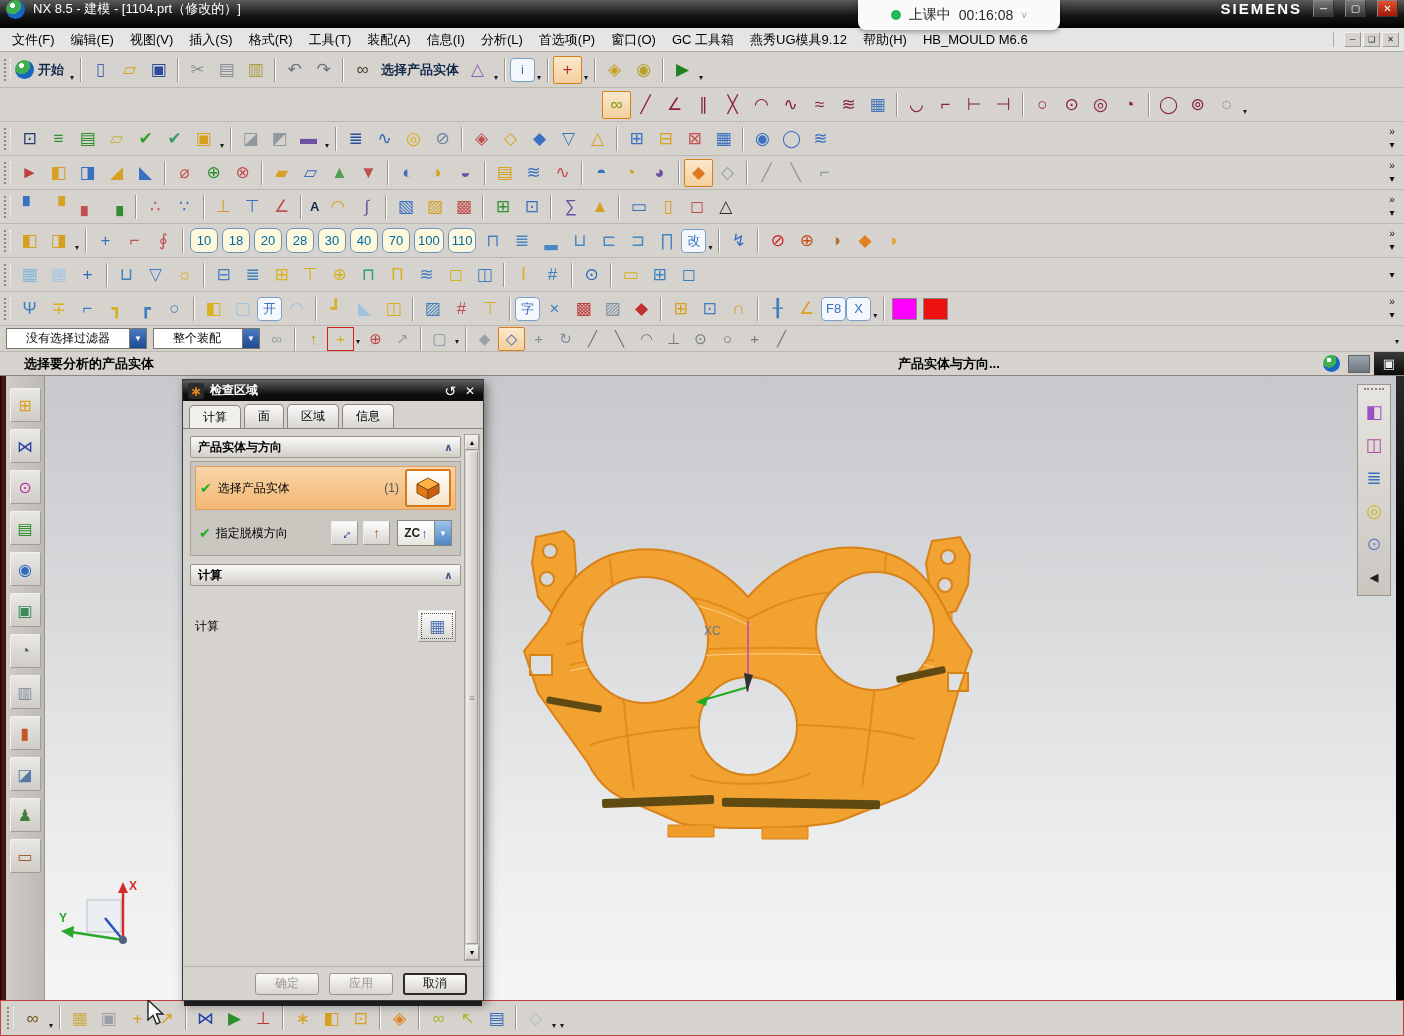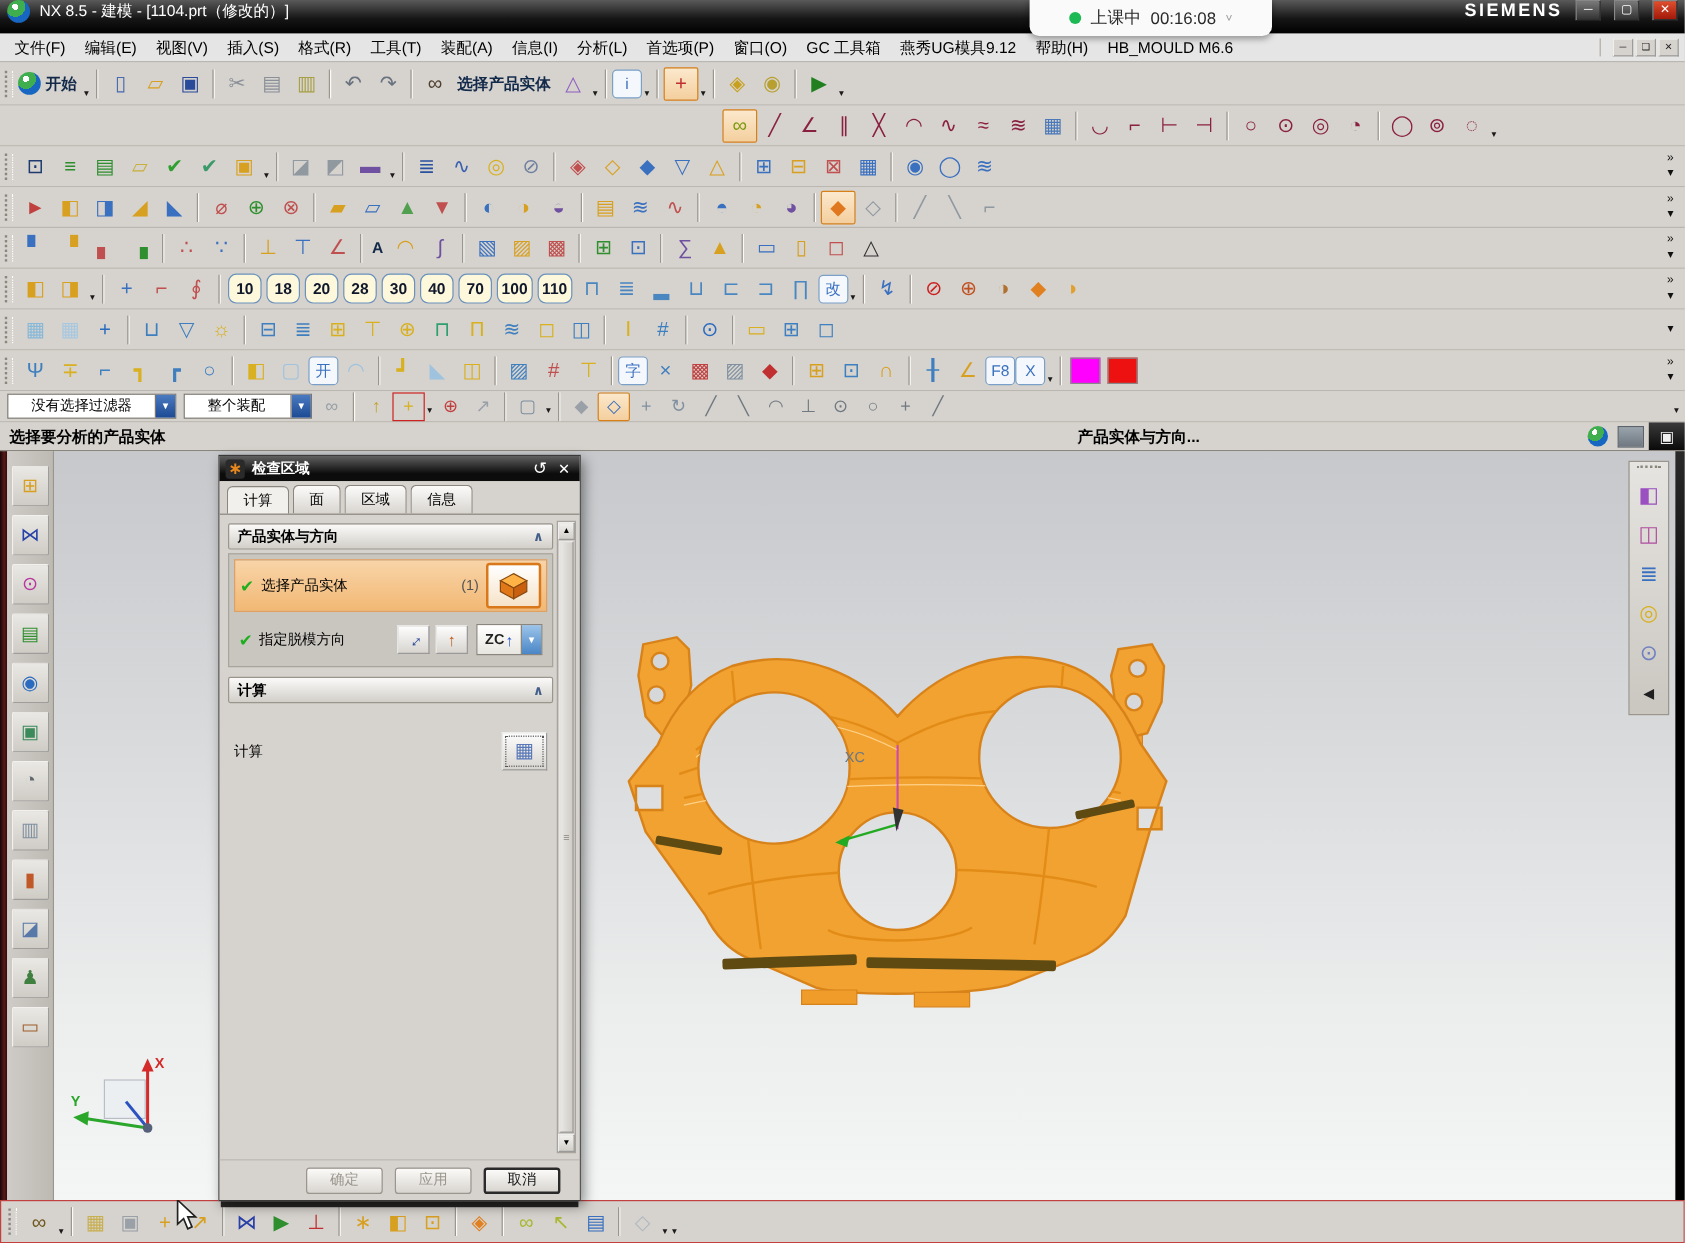--- a/index.html
+++ b/index.html
@@ -25,36 +25,36 @@
   .tb-row.first{height:36px}
   .row-grip{width:7px;height:22px;border-left:2px dotted #8a867e;border-right:1px dotted #fff;margin:0 4px 0 2px;flex:none}
   .tbi{min-width:29px;height:28px;display:flex;align-items:center;justify-content:center;font-size:17px;line-height:1;flex:none}
   .tbi.active{border:1px solid #d88018;background:linear-gradient(#fbe8cc,#f4cf9e);border-radius:2px}
   .tbi.redbox{border:1px solid #cc2222}
   .sep{width:2px;height:24px;border-left:1px solid #9a968e;border-right:1px solid #fbfaf8;margin:0 4px;flex:none}
   .caret{font-size:8px;color:#1a1a1a;padding:0 2px;align-self:flex-end;margin-bottom:5px;flex:none}
   .flexspacer{flex:1}
   .pad{flex:none}
   .overflow{display:flex;flex-direction:column;align-items:center;justify-content:center;font-size:10px;line-height:1;color:#111;width:16px;gap:3px;margin-right:2px;flex:none}
-  .numchip{min-width:28px;height:25px;padding:0 3px;border:1px solid #6a92bc;border-radius:7px;background:#fdf8dc;color:#0f172a;font-weight:bold;font-size:13px;display:flex;align-items:center;justify-content:center;margin:0 2px;flex:none}
+  .numchip{min-width:28px;height:25px;padding:0 3px;border:1px solid #6a92bc;border-radius:7px;background:#fdf8dc;color:#0369a1;font-weight:normal;font-size:13px;display:flex;align-items:center;justify-content:center;margin:0 2px;flex:none}
   .txtbtn{font-size:13px;color:#13294a;padding:0 4px;font-weight:bold;flex:none}
   .txtbtn.chip{border:1px solid #7aa0c8;border-radius:4px;background:#f4f8fc;color:#3a70c0;min-width:25px;height:24px;display:flex;align-items:center;justify-content:center;font-weight:normal}
   .swatch{width:25px;height:22px;margin:0 3px;border:1px solid #888;flex:none}
   .logo{width:19px;height:19px;border-radius:50%;background:radial-gradient(circle at 35% 30%,#ffffff 0 14%,#3fae4e 14% 46%,#1767c2 46% 78%,#0b3d7c 100%);display:inline-block;flex:none}
 
   
   .selbar{height:26px;background:#d6d3ce;border-bottom:1px solid #bab6b0;display:flex;align-items:center;padding:0 3px;font-size:12px;flex:none}
   .dd{display:flex;align-items:center;height:21px;border:1px solid #7a766e;background:#fff;margin:0 3px;flex:none}
   .dd-label{padding:0 19px;min-width:88px}
   .dd-btn{width:17px;height:100%;background:linear-gradient(#4a7ac0,#1c4a94);color:#fff;display:flex;align-items:center;justify-content:center;font-size:8px;border-left:1px solid #7a766e}
   .selbar .tbi{min-width:27px;height:24px;font-size:15px}
 
   
   .statusbar{height:24px;background:#d6d3ce;border-bottom:1px solid #8a867e;display:flex;align-items:center;font-size:13px;font-weight:bold;position:relative;flex:none}
-  .status-prompt{padding-left:8px}
+  .status-prompt{padding-left:24px}
   .status-busy{position:absolute;left:898px;font-weight:bold}
   .status-right{margin-left:auto;display:flex;align-items:center;height:100%}
   .mini-swirl{width:17px;height:17px;border-radius:50%;background:radial-gradient(circle at 35% 30%,#fff 0 14%,#3fae4e 14% 46%,#1767c2 46% 78%,#0b3d7c 100%);margin:0 4px}
   .thumb{width:22px;height:18px;background:linear-gradient(#9aa4ac,#6f7880);border:1px solid #5a636b;margin:0 4px}
   .fitchip{width:30px;height:100%;background:linear-gradient(#3a3a3a,#0a0a0a);display:flex;align-items:center;justify-content:center;color:#eee;font-size:13px}
 
   
   .main{display:flex;height:624px;position:relative;flex:none}
   .left-edge{width:6px;background:linear-gradient(90deg,#140606,#5a1818 60%,#2a0c0c);flex:none}
   .resourcebar{width:39px;background:linear-gradient(90deg,#cfccc7,#bdb9b3);border-right:1px solid #9a968e;display:flex;flex-direction:column;align-items:center;padding-top:12px;gap:7px;flex:none}

